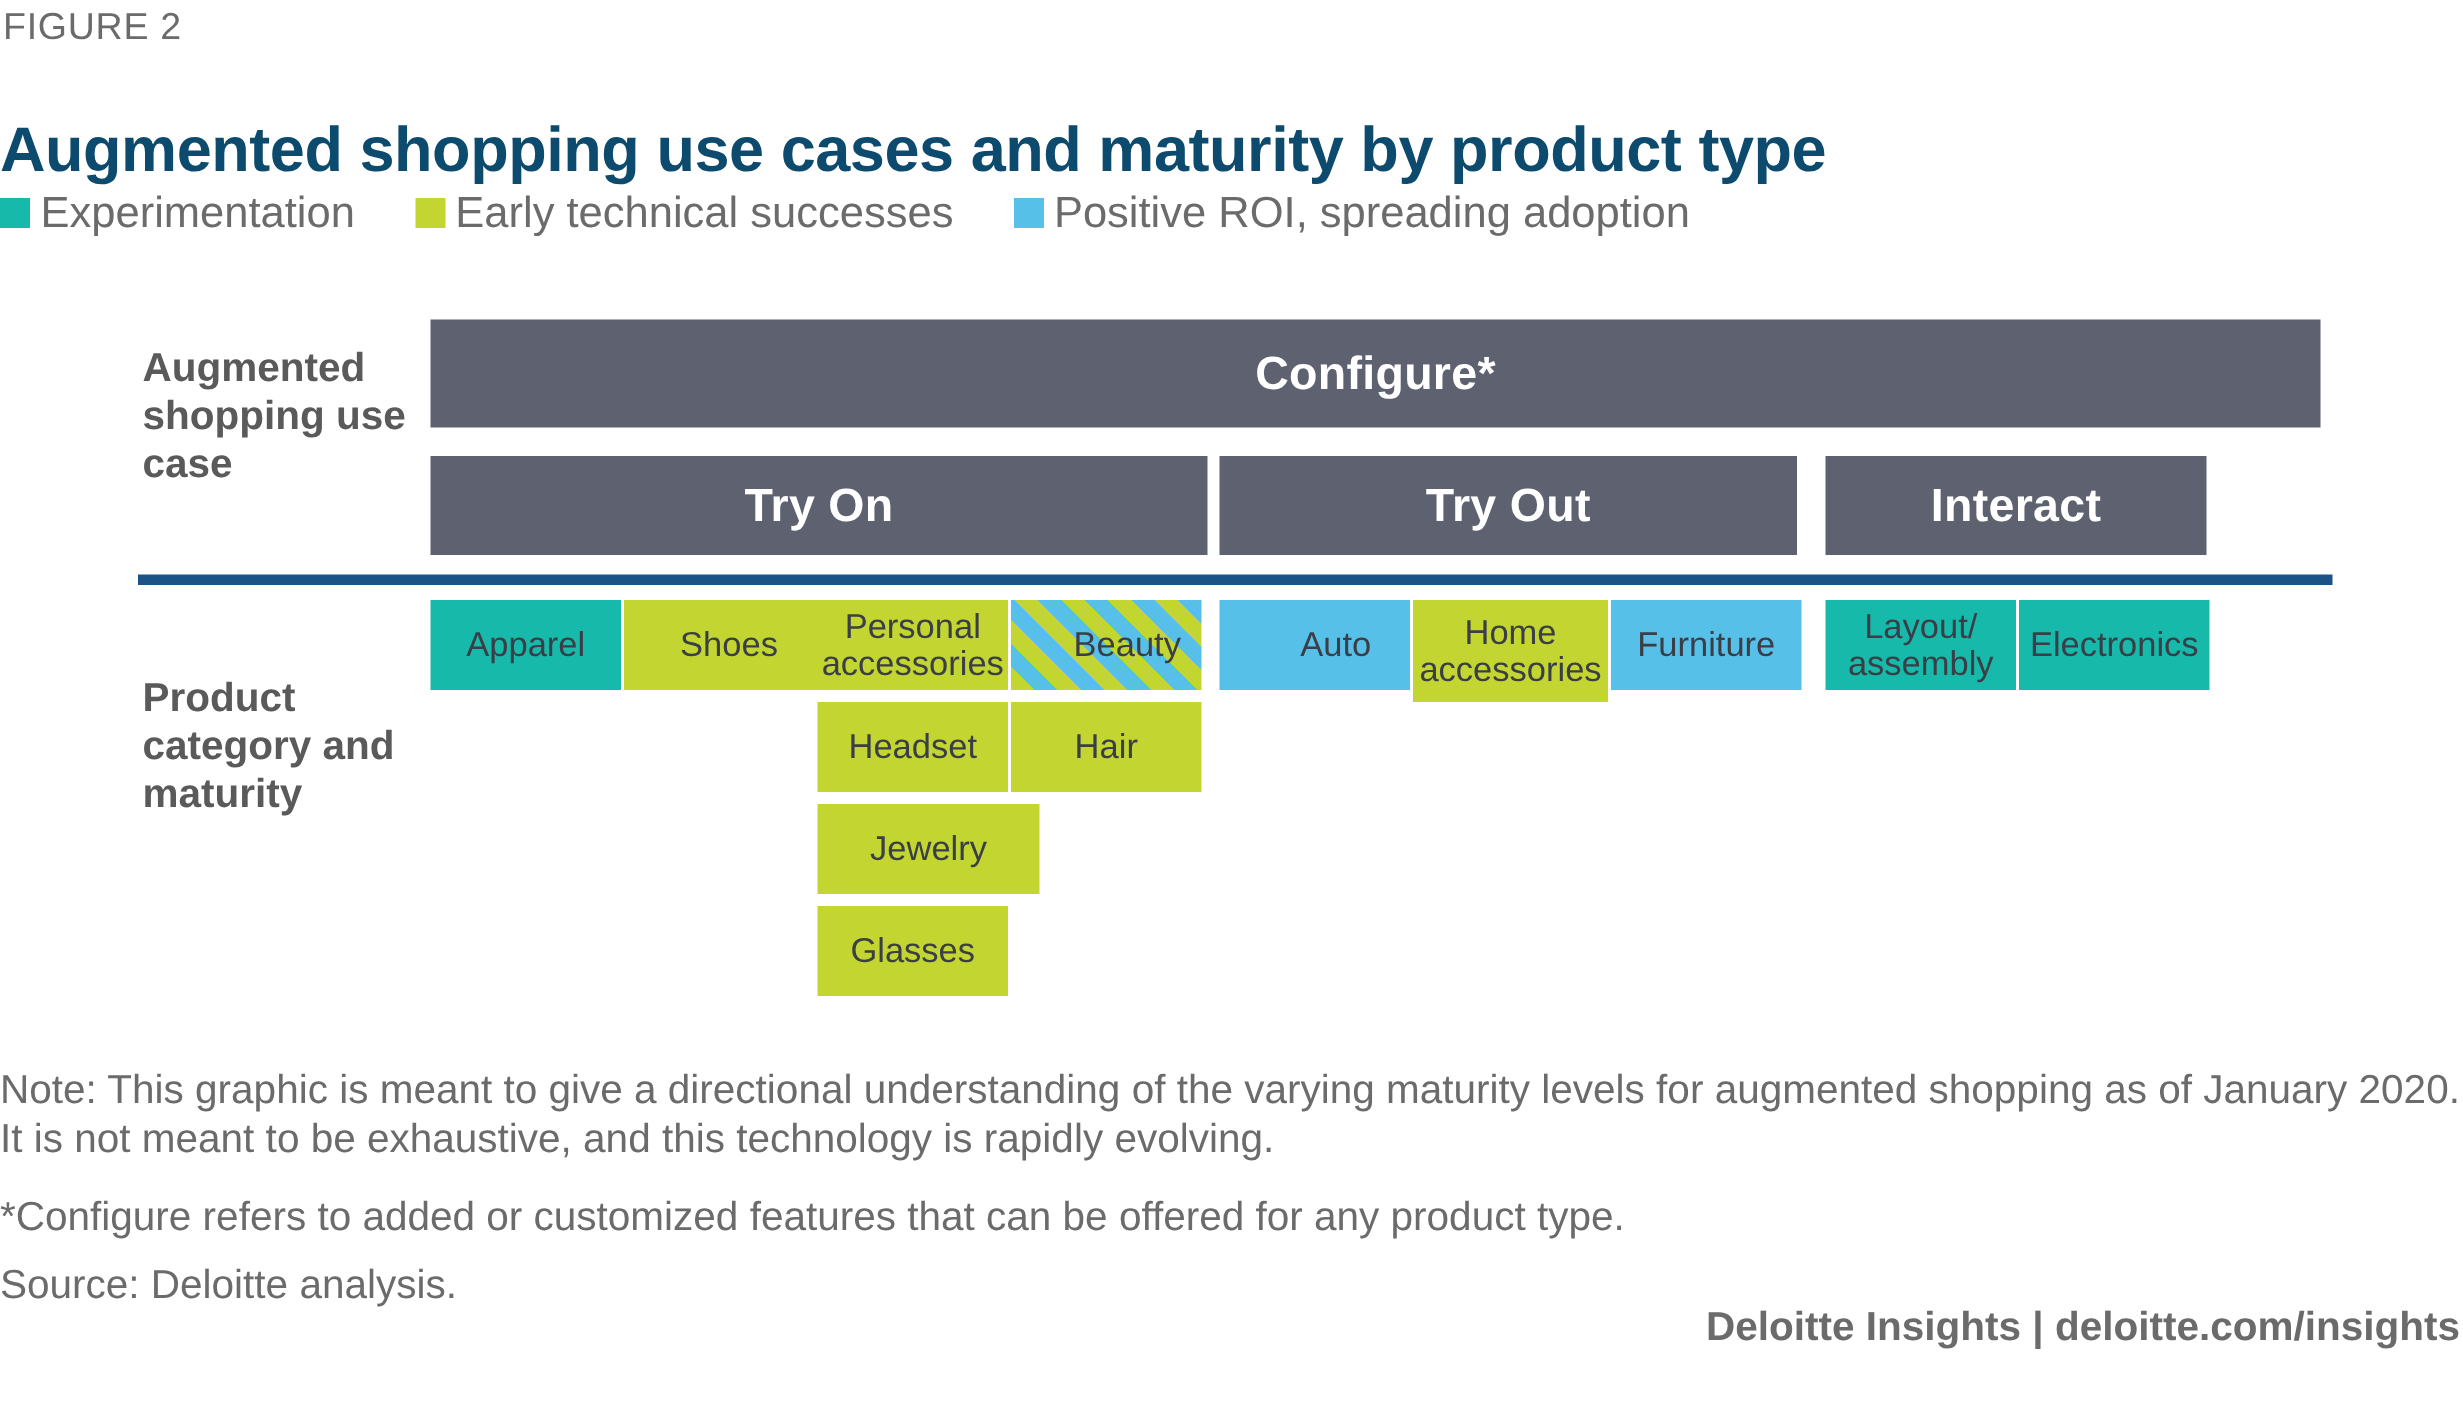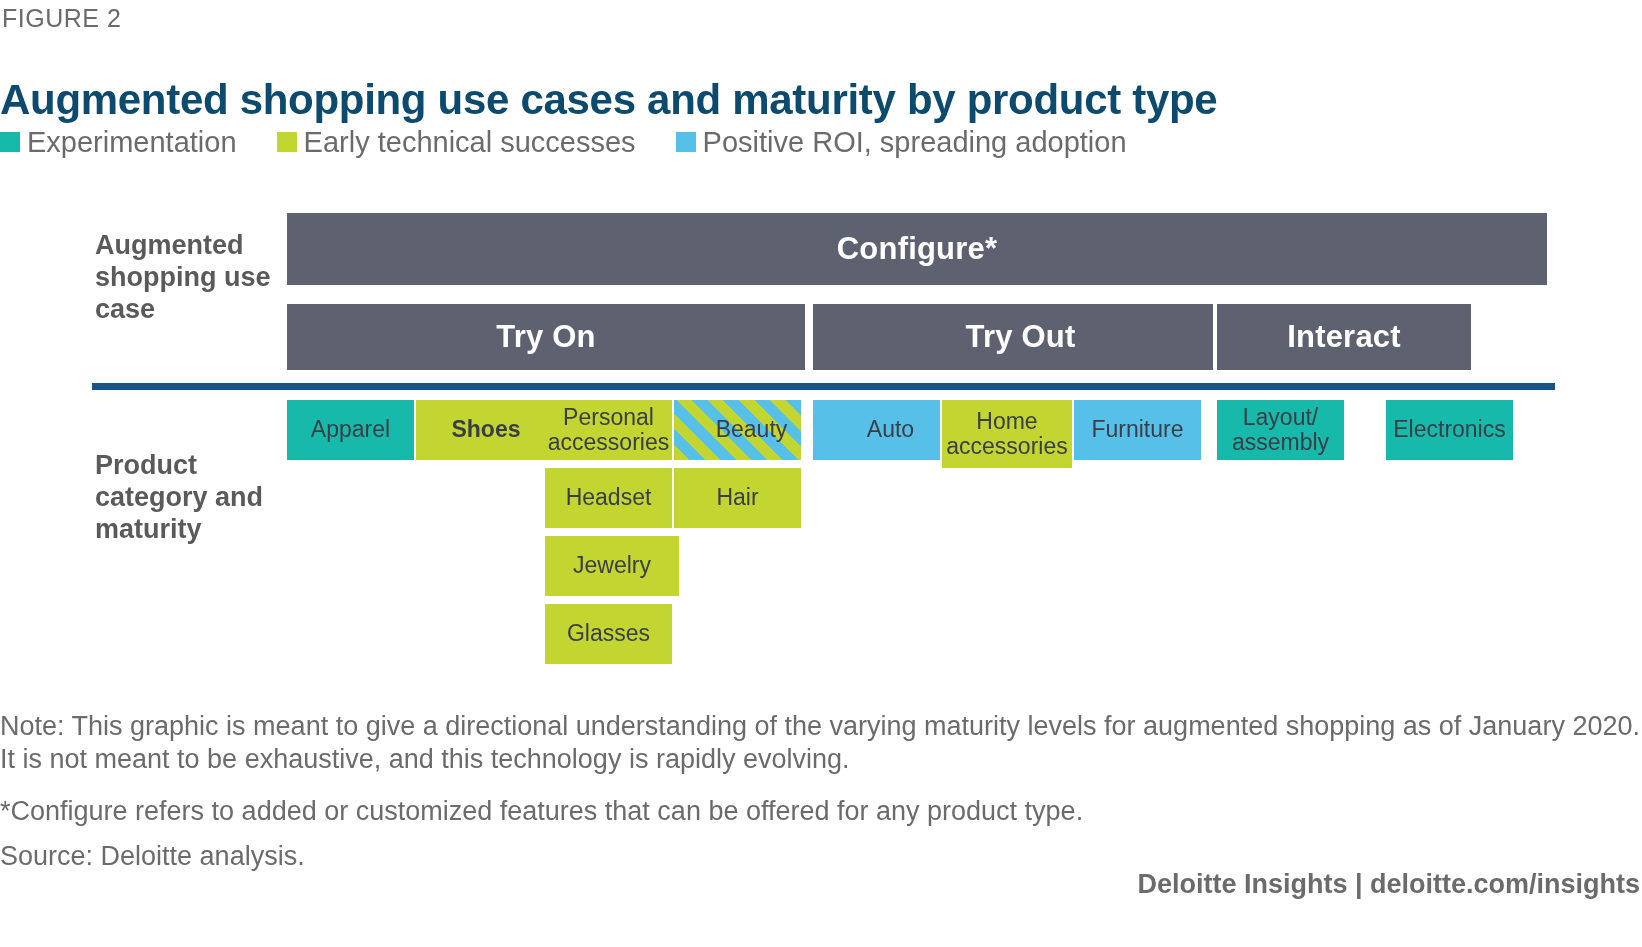--- a/index.html
+++ b/index.html
@@ -174,51 +174,51 @@
 
 <div id="chart">
 
   <div class="axis-label" id="label-usecase">Augmented shopping use case</div>
   <div class="axis-label" id="label-product">Product category and maturity</div>
 
   <div class="usecase-bar" style="left:287px; top:213px; width:1260px; height:72px;">Configure*</div>
 
   <div class="usecase-bar" style="left:287px; top:304px; width:518px; height:66px;">Try On</div>
 
-  <div class="usecase-bar" style="left:813px; top:304px; width:385px; height:66px;padding-left:15px;">Try Out</div>
+  <div class="usecase-bar" style="left:813px; top:304px; width:385px; height:66px;">Try Out</div>
 
   <div class="usecase-bar" style="left:1217px; top:304px; width:254px; height:66px;">Interact</div>
 
   <div id="divider"></div>
 
   <div class="cat-box c-teal" style="left:287px; top:400px; width:127px; height:60px;">Apparel</div>
 
-  <div class="cat-box c-green" style="left:416px; top:400px; width:140px; height:60px;font-weight:bold;">Shoes</div>
+  <div class="cat-box c-green" style="left:416px; top:400px; width:140px; height:60px;">Shoes</div>
 
   <div class="cat-box c-green" style="left:545px; top:400px; width:127px; height:60px;">Personal accessories</div>
 
   <div class="cat-box c-striped" style="left:674px; top:400px; width:127px; height:60px;">Beauty</div>
 
   <div class="cat-box c-green" style="left:545px; top:468px; width:127px; height:60px;">Headset</div>
 
   <div class="cat-box c-green" style="left:674px; top:468px; width:127px; height:60px;">Hair</div>
 
-  <div class="cat-box c-green" style="left:545px; top:536px; width:134px; height:60px;">Jewelry</div>
+  <div class="cat-box c-green" style="left:545px; top:536px; width:148px; height:60px;">Jewelry</div>
 
 
   <div class="cat-box c-green" style="left:545px; top:604px; width:127px; height:60px;">Glasses</div>
 
   <div class="cat-box c-blue" style="left:813px; top:400px; width:127px; height:60px;padding-left:32px;">Auto</div>
 
   <div class="cat-box c-green" style="left:942px; top:400px; width:130px; height:68px;">Home accessories</div>
 
   <div class="cat-box c-blue" style="left:1074px; top:400px; width:127px; height:60px;">Furniture</div>
 
   <div class="cat-box c-teal" style="left:1217px; top:400px; width:127px; height:60px;">Layout/ assembly</div>
 
-  <div class="cat-box c-teal" style="left:1346px; top:400px; width:127px; height:60px;margin-left:40px;">Electronics</div>
+  <div class="cat-box c-teal" style="left:1346px; top:400px; width:127px; height:60px;">Electronics</div>
 
 </div>
 
 <div class="note" id="note-main">Note: This graphic is meant to give a directional understanding of the varying maturity levels for augmented shopping as of January 2020. It is not meant to be exhaustive, and this technology is rapidly evolving.</div>
 <div class="note" id="note-configure">*Configure refers to added or customized features that can be offered for any product type.</div>
 <div class="note" id="note-source">Source: Deloitte analysis.</div>
 <div id="brand">Deloitte Insights | deloitte.com/insights</div>
 
 </body></html>

